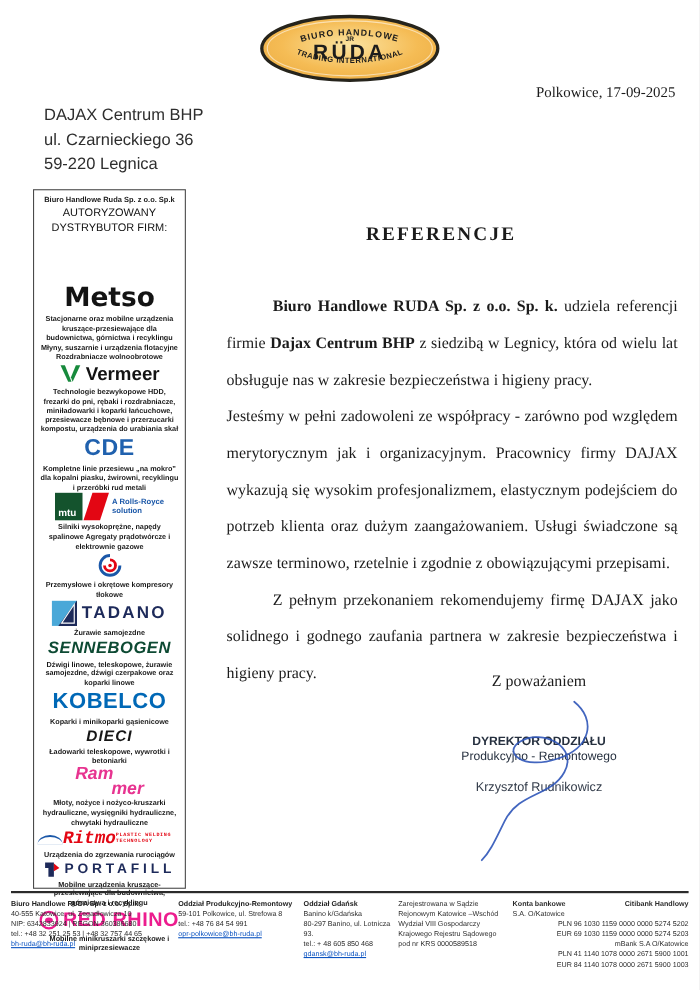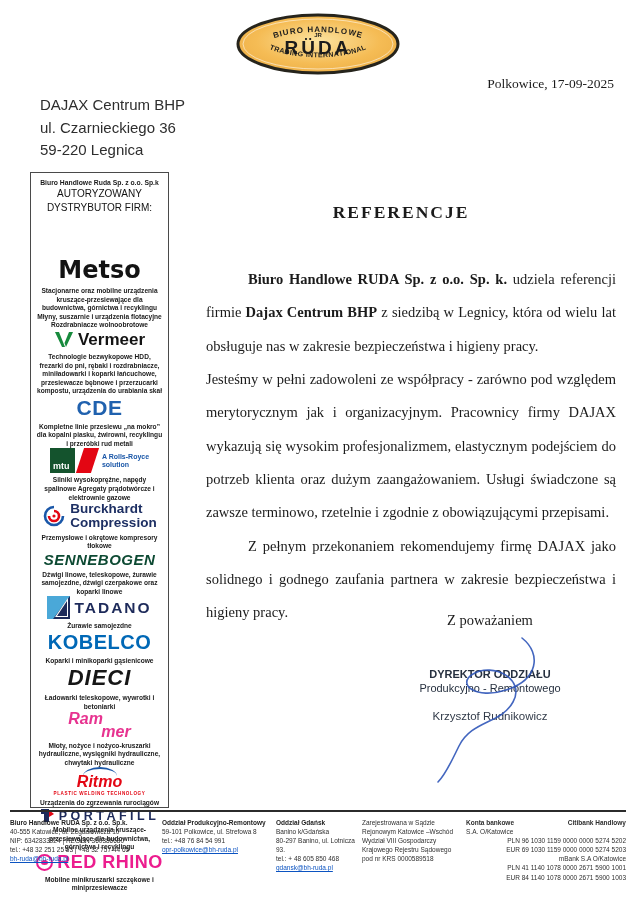--- a/index.html
+++ b/index.html
@@ -39,24 +39,24 @@
   .logo-row { display:flex; align-items:center; gap:4px; }
   .vermeer-text { font-size:17px; font-weight:bold; color:#131313; }
   .mtu-box { width:25px; height:25px; background:#14532d; color:#fff; font-size:9px; font-weight:bold;
     display:flex; align-items:flex-end; justify-content:flex-start; padding:0 0 2px 3px; }
   .mtu-red { width:15px; height:25px; background:#e30613; transform:skewX(-18deg); margin-left:1px; }
   .rr-text { font-size:7px; font-weight:bold; color:#1a57a8; text-align:left; line-height:1.15; margin-left:3px; }
   .burck-text { font-size:13.5px; font-weight:bold; color:#1d2f63; line-height:1.05; text-align:left; }
   .senne-text { font-size:15px; font-weight:800; font-style:italic; color:#0d4a33; letter-spacing:0.5px; }
   .tadano-text { font-size:15.5px; font-weight:800; color:#1d2a5a; letter-spacing:2px; }
   .kobelco-text { font-size:20px; font-weight:800; color:#0068b6; letter-spacing:0.5px; }
-  .dieci-text { font-size:22px; font-weight:800; font-style:italic; color:#161616; letter-spacing:1px; }
+  .dieci-text { font-size:14px; font-weight:800; font-style:italic; color:#161616; letter-spacing:1px; }
   .rammer { color:#e73390; font-weight:800; font-style:italic; line-height:0.85; font-size:16px; }
   .rammer .l2 { margin-left:33px; display:block; }
-  .ritmo-col { display:flex; flex-direction:column; align-items:center; }
+  .ritmo-col { display:flex; align-items:center;font-family:Liberation Mono, monospace; }
   .ritmo-swoosh { width:34px; height:9px; border-top:2.5px solid #1a57a8; border-radius:50% 50% 0 0 / 100% 100% 0 0; margin-bottom:-3px; }
   .ritmo-text { font-size:16px; font-weight:800; font-style:italic; color:#e30613; }
   .ritmo-tag { font-size:4.6px; color:#e30613; font-weight:bold; letter-spacing:0.6px; }
   .portafill-text { font-size:12.5px; font-weight:800; color:#1d2a5a; letter-spacing:3.5px; }
   .redrhino-icon { width:17px; height:17px; border-radius:50%; border:2.5px solid #ec1c8e;
     display:flex; align-items:center; justify-content:center; }
   .redrhino-dot { width:7px; height:5px; border-radius:50%; background:#ec1c8e; }
   .redrhino-text { font-size:18px; font-weight:800; color:#ec1c8e; letter-spacing:0.5px; }
   
   .main { position:absolute; left:186px; top:202px; width:430px;
@@ -158,47 +158,43 @@
       <div class="brand-caption">Silniki wysokoprężne, napędy spalinowe Agregaty prądotwórcze i elektrownie gazowe</div>
     </div>
 
     <div class="brand">
       <div class="logo-row">
         <svg width="24" height="24" viewBox="0 0 24 24">
           <path d="M12 3 A 9 9 0 1 0 21 12" fill="none" stroke="#1a57a8" stroke-width="2.6"></path>
           <path d="M12 7 A 5 5 0 1 1 7 12" fill="none" stroke="#e30613" stroke-width="2.6"></path>
           <circle cx="12" cy="12" r="1.6" fill="#e30613"></circle>
         </svg>
-        <div class="burck-text">
-          <div>Burckhardt</div>
-          <div>Compression</div>
-        </div>
       </div>
       <div class="brand-caption">Przemysłowe i okrętowe kompresory tłokowe</div>
-    </div>
-
-    <div class="brand">
-      <div class="senne-text">SENNEBOGEN</div>
-      <div class="brand-caption">Dźwigi linowe, teleskopowe, żurawie samojezdne, dźwigi czerpakowe oraz koparki linowe</div>
     </div>
 
     <div class="brand">
       <div class="logo-row">
         <svg width="23" height="23" viewBox="0 0 23 23">
           <rect x="0" y="0" width="23" height="23" fill="#4aa8d8"></rect>
           <polygon points="23,0 23,23 6,23" fill="#1d2a5a"></polygon>
           <polygon points="21,2 21,21 8,21" fill="#ffffff"></polygon>
           <polygon points="20,5 20,20 10,20" fill="#1d2a5a"></polygon>
         </svg>
         <span class="tadano-text">TADANO</span>
       </div>
       <div class="brand-caption">Żurawie samojezdne</div>
     </div>
 
     <div class="brand">
+      <div class="senne-text">SENNEBOGEN</div>
+      <div class="brand-caption">Dźwigi linowe, teleskopowe, żurawie samojezdne, dźwigi czerpakowe oraz koparki linowe</div>
+    </div>
+
+    <div class="brand">
       <div class="kobelco-text">KOBELCO</div>
       <div class="brand-caption">Koparki i minikoparki gąsienicowe</div>
     </div>
 
     <div class="brand">
       <div class="dieci-text">DIECI</div>
       <div class="brand-caption">Ładowarki teleskopowe, wywrotki i betoniarki</div>
     </div>
 
     <div class="brand">

